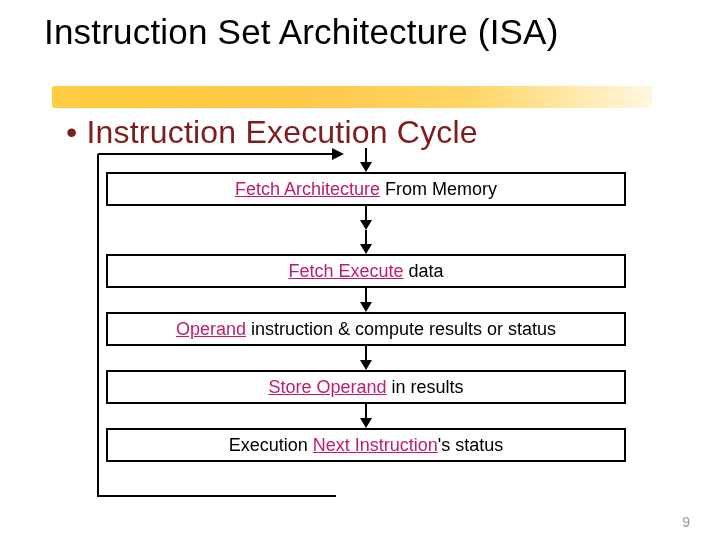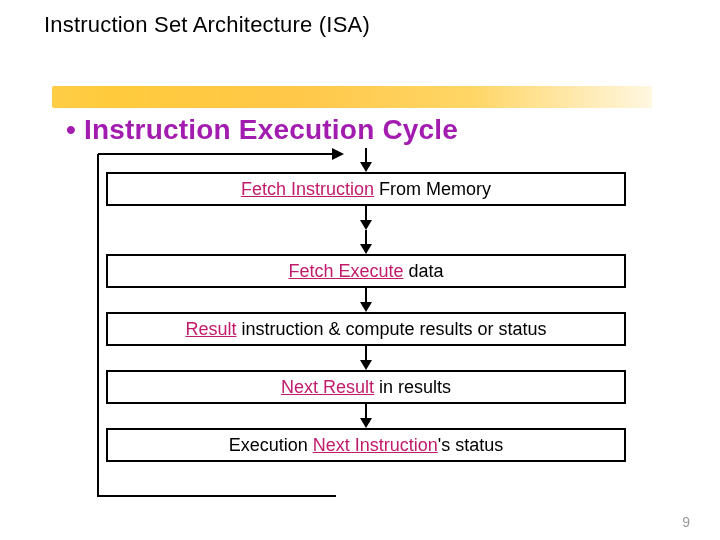--- a/index.html
+++ b/index.html
@@ -9,21 +9,21 @@
     height: 540px;
     background: #fff;
     font-family: Arial, Helvetica, sans-serif;
     position: relative;
     overflow: hidden;
   }
   .title {
     position: absolute;
     left: 44px;
     top: 12px;
-    font-size: 22px;
+    font-size: 35px;
     font-weight: 400;
     color: #000;
     letter-spacing: 0.2px;
   }
   .brush {
     position: absolute;
     left: 52px;
     top: 86px;
     width: 600px;
     height: 22px;
@@ -35,23 +35,23 @@
       rgba(255,200,50,0.75) 70%,
       rgba(255,200,50,0.15) 100%);
     filter: blur(0.4px);
   }
   .subtitle {
     position: absolute;
     left: 66px;
     top: 114px;
     font-family: "Arial Narrow", Arial, sans-serif;
     font-stretch: condensed;
-    font-size: 28px;
-    font-weight: 700;
-    color: #a21caf;
+    font-size: 32px;
+    font-weight: 400;
+    color: #7f1d1d;
     letter-spacing: 0.2px;
   }
   .flow {
     position: absolute;
     left: 86px;
     top: 148px;
     width: 560px;
   }
   .step {
     position: relative;
@@ -100,21 +100,21 @@
 <div class="flow">
 
   <div class="arrow">
     <svg width="20" height="24">
         <line x1="10" y1="0" x2="10" y2="16" stroke="#000" stroke-width="2"></line>
         <polygon points="10,24 4,14 16,14" fill="#000"></polygon>
       </svg>
   </div>
 
   <div class="step">
-    <span class="hot ul">Fetch Instruction</span><span> From Memory</span>
+    <span class="hot ul">Fetch Architecture</span><span> From Memory</span>
   </div>
 
   <div class="arrow">
     <svg width="20" height="24">
         <line x1="10" y1="0" x2="10" y2="16" stroke="#000" stroke-width="2"></line>
         <polygon points="10,24 4,14 16,14" fill="#000"></polygon>
       </svg>
   </div>
 
 
@@ -130,32 +130,32 @@
   </div>
 
   <div class="arrow">
     <svg width="20" height="24">
         <line x1="10" y1="0" x2="10" y2="16" stroke="#000" stroke-width="2"></line>
         <polygon points="10,24 4,14 16,14" fill="#000"></polygon>
       </svg>
   </div>
 
   <div class="step">
-    <span class="hot ul">Result</span><span> instruction &amp; compute results or status</span>
+    <span class="hot ul">Operand</span><span> instruction &amp; compute results or status</span>
   </div>
 
   <div class="arrow">
     <svg width="20" height="24">
         <line x1="10" y1="0" x2="10" y2="16" stroke="#000" stroke-width="2"></line>
         <polygon points="10,24 4,14 16,14" fill="#000"></polygon>
       </svg>
   </div>
 
   <div class="step">
-    <span class="hot ul">Next Result</span><span> in results</span>
+    <span class="hot ul">Store Operand</span><span> in results</span>
   </div>
 
   <div class="arrow">
     <svg width="20" height="24">
         <line x1="10" y1="0" x2="10" y2="16" stroke="#000" stroke-width="2"></line>
         <polygon points="10,24 4,14 16,14" fill="#000"></polygon>
       </svg>
   </div>
 
   <div class="step">

